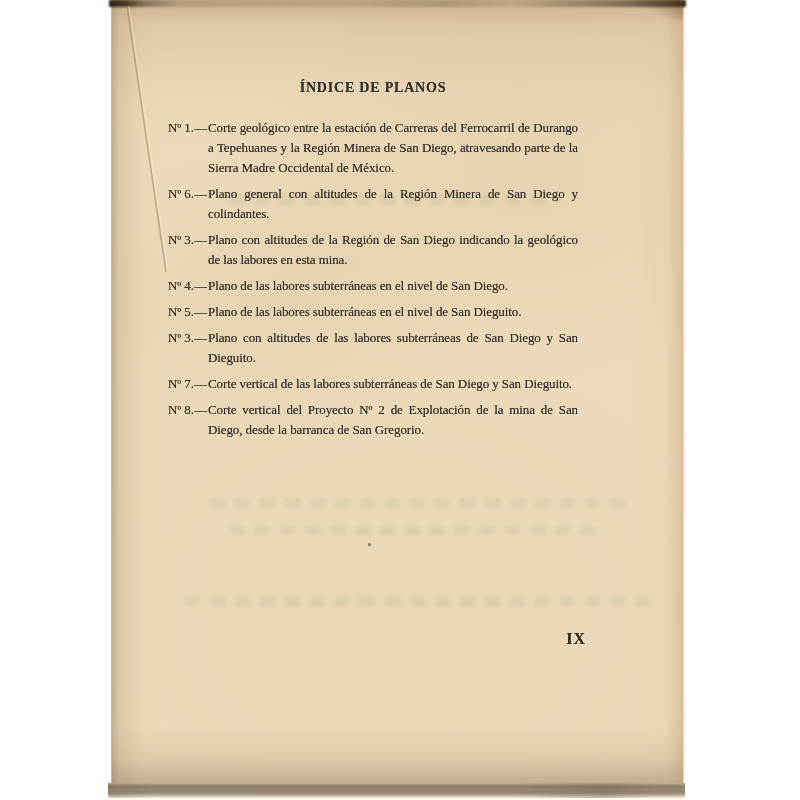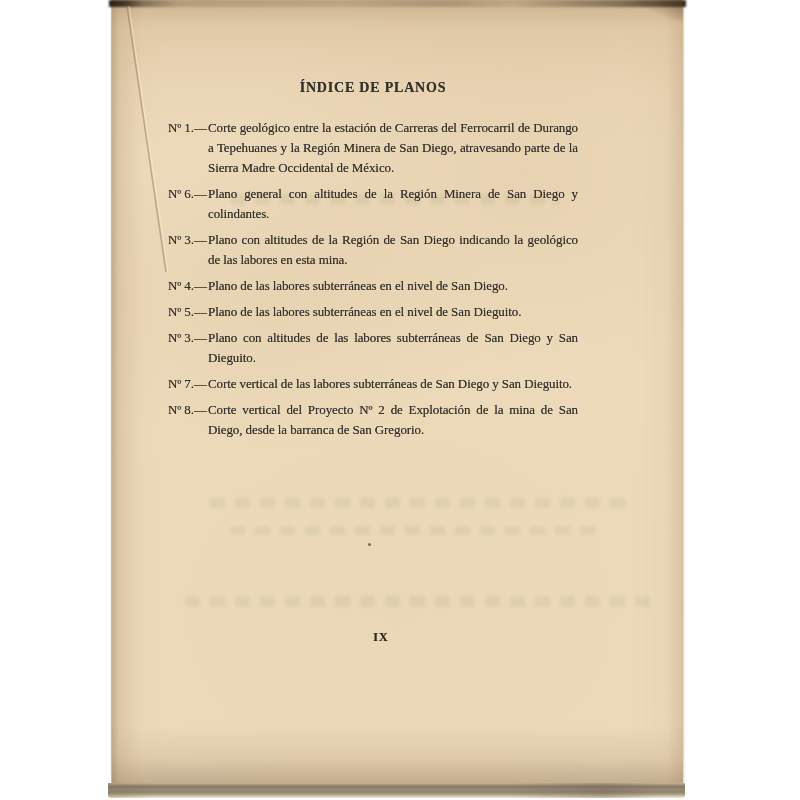--- a/index.html
+++ b/index.html
@@ -141,22 +141,22 @@
     display: inline-block;
     width: 40px;
     text-indent: 0;
     white-space: nowrap;
   }
   .folio {
     position: absolute;
     top: 630px;
     left: 64px;
     width: 410px;
-    text-align: center;
-    font-size: 12px;
+    text-align: right;
+    font-size: 16px;
     font-weight: 700;
     letter-spacing: 1px;
     color: #2e2b26;
     text-shadow: 0 0 0.6px rgba(46,43,38,0.65);
   }
 </style>
 </head>
 <body>
 
 <div class="scan">

